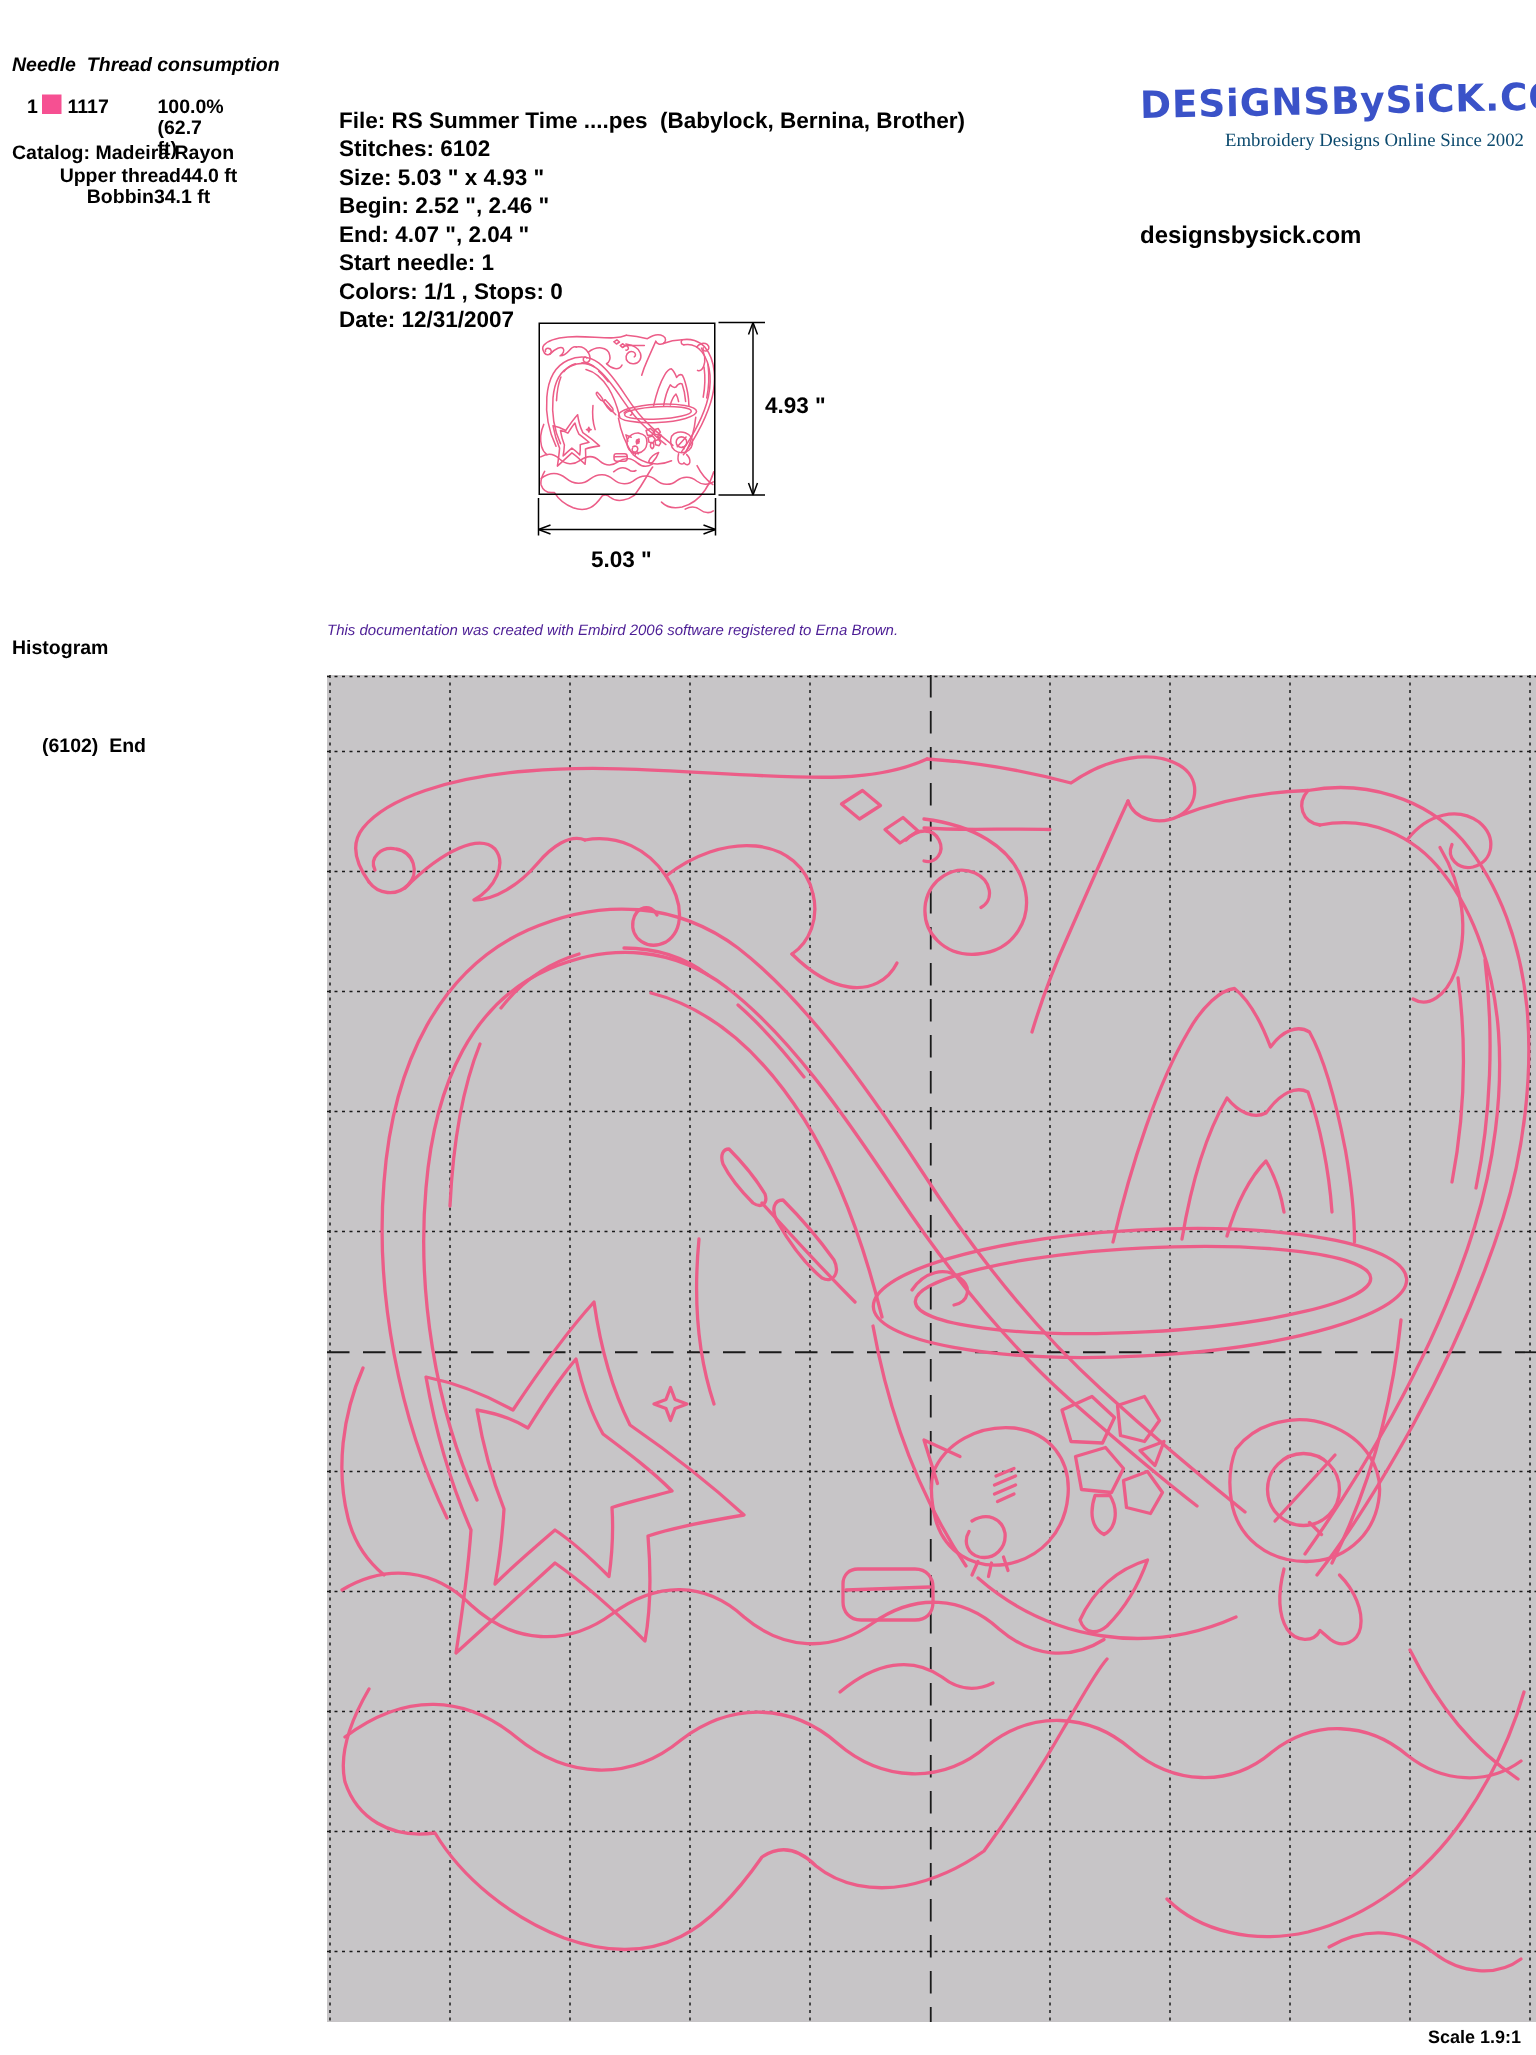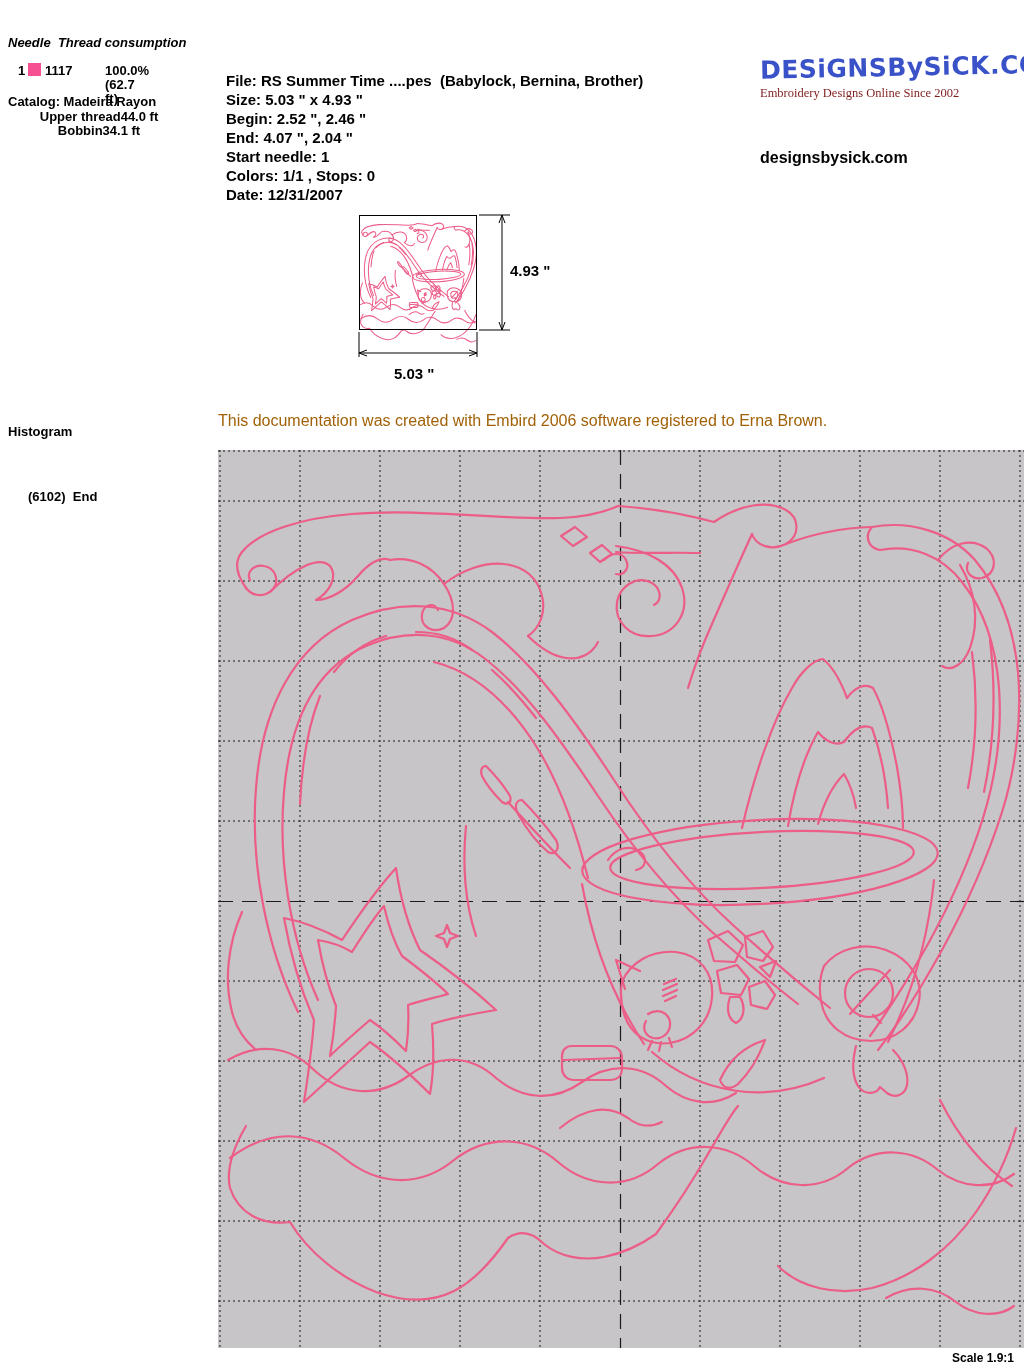--- a/index.html
+++ b/index.html
@@ -10,37 +10,37 @@
   }
   *{box-sizing:border-box;}
   html,body{margin:0;padding:0;}
   body{
     width:1024px;height:1370px;position:relative;background:#fff;overflow:hidden;
     font-family:"Liberation Sans",sans-serif;color:#000;
   }
   .abs{position:absolute;}
   .b13{font-size:13px;font-weight:bold;line-height:14px;}
   .b15{font-size:15px;font-weight:bold;line-height:19px;}
-  .note{font-size:16px;line-height:14px;color:#a16207;}
+  .note{font-size:10px;line-height:14px;color:#4c1d95;font-style:italic;}
   .pre{white-space:pre;margin-top:34px;}
 
   
   .lrow{display:flex;justify-content:center;width:182px;}
 
   .swatch{width:13px;height:13px;display:inline-block;background:#f65092;}
 
   
   .logo-title{
     font-family:"DejaVu Sans",sans-serif;font-weight:bold;font-size:25px;line-height:26px;
     color:var(--logo-color);letter-spacing:0.5px;transform:rotate(-1.2deg);
     text-align:center;width:256px;
   }
   .logo-sub{
-    font-family:"Liberation Serif",serif;font-size:12.5px;color:#7f1d1d;
-    text-align:left;width:256px;
+    font-family:"Liberation Serif",serif;font-size:12.5px;color:#0c4a6e;
+    text-align:right;width:256px;
   }
 
   
   .pv-border{border:1px solid #000;width:118px;height:115px;background:transparent;}
   .dim-svg line,.dim-svg path{stroke:#000;stroke-width:1;fill:none;}
 
   
   .canvas-wrap{left:218px;top:450px;width:806px;height:898px;background:var(--grid-bg);}
   #grid-lines line{stroke:var(--grid-line);}
   use.art{stroke:var(--design);fill:none;stroke-linecap:round;stroke-linejoin:round;}
@@ -62,20 +62,21 @@
   <span>Upper thread</span>
   <span>44.0 ft</span>
 </div>
 <div class="abs b13 lrow" style="left:8px;top:124px;">
   <span>Bobbin</span>
   <span>34.1 ft</span>
 </div>
 
 <div class="abs b15" style="left:226px;top:37px;">
   <div class="pre">File: RS Summer Time ....pes  (Babylock, Bernina, Brother)</div>
+  <div>Stitches: 6102</div>
   <div>Size: 5.03 " x 4.93 "</div>
   <div>Begin: 2.52 ", 2.46 "</div>
   <div>End: 4.07 ", 2.04 "</div>
   <div>Start needle: 1</div>
   <div>Colors: 1/1 , Stops: 0</div>
   <div>Date: 12/31/2007</div>
 </div>
 
 <div class="abs logo-title" style="left:760px;top:55px;">DESiGNSBySiCK.COM</div>
 <div class="abs logo-sub" style="left:760px;top:86px;">Embroidery Designs Online Since 2002</div>

